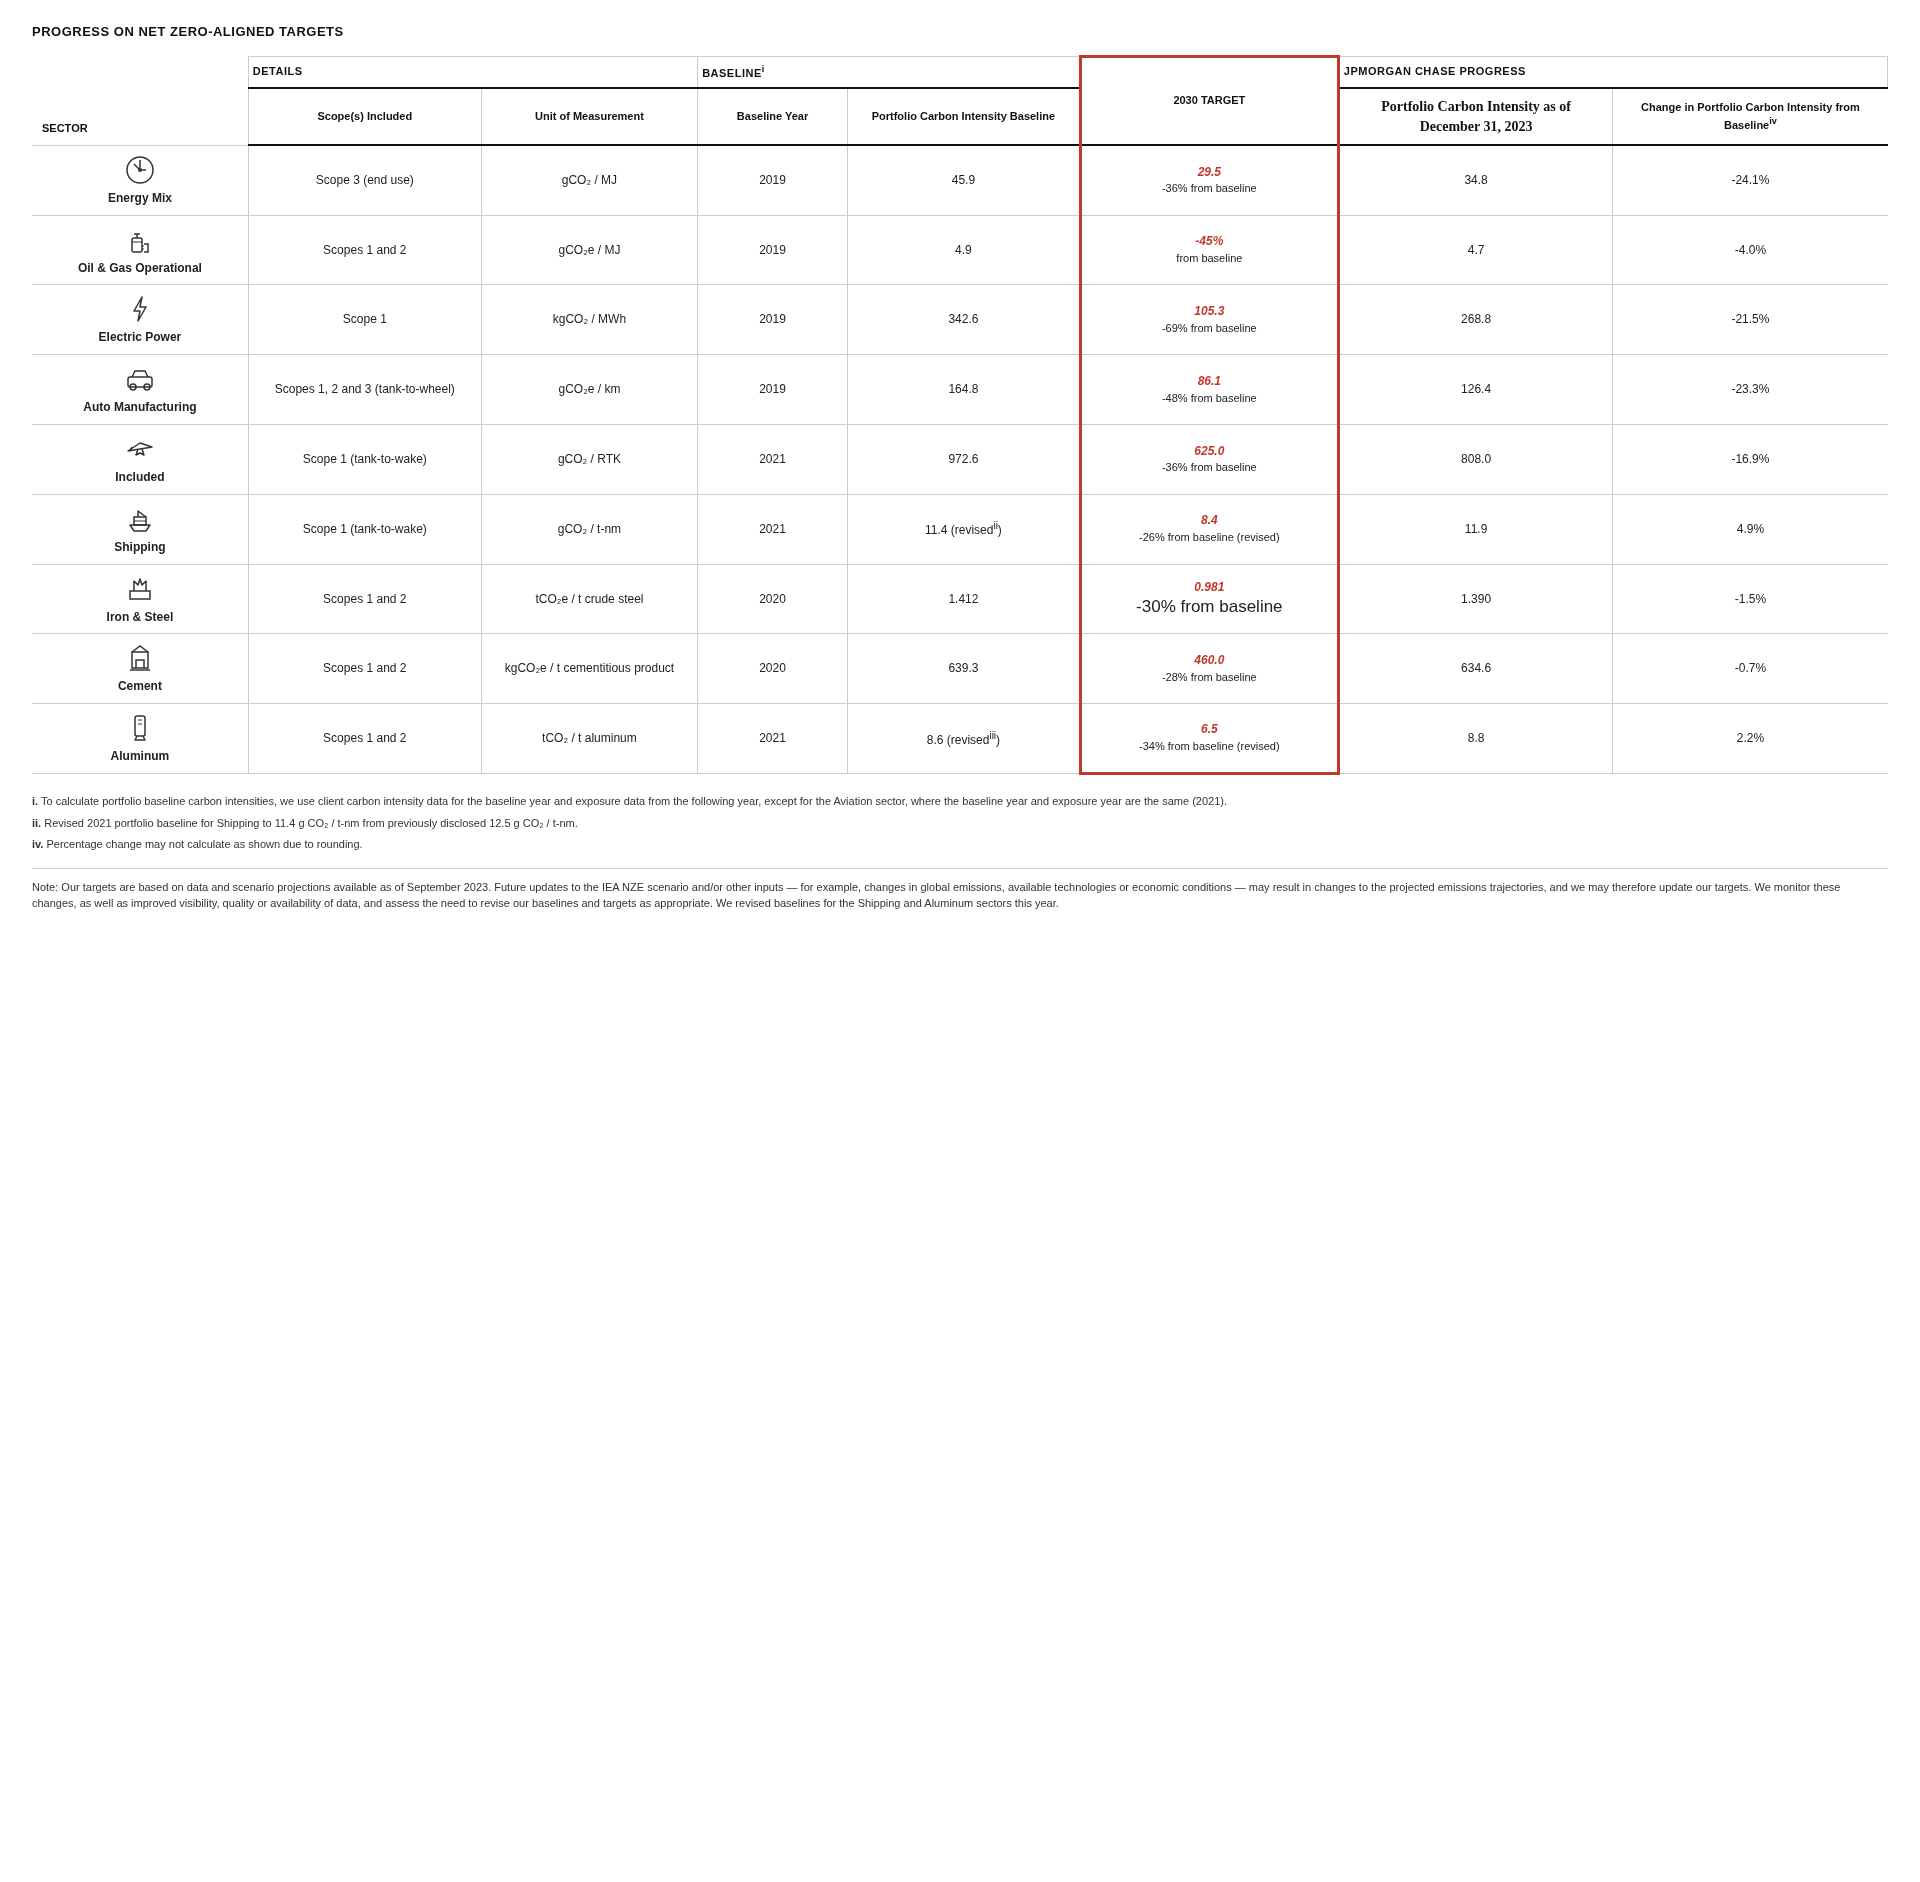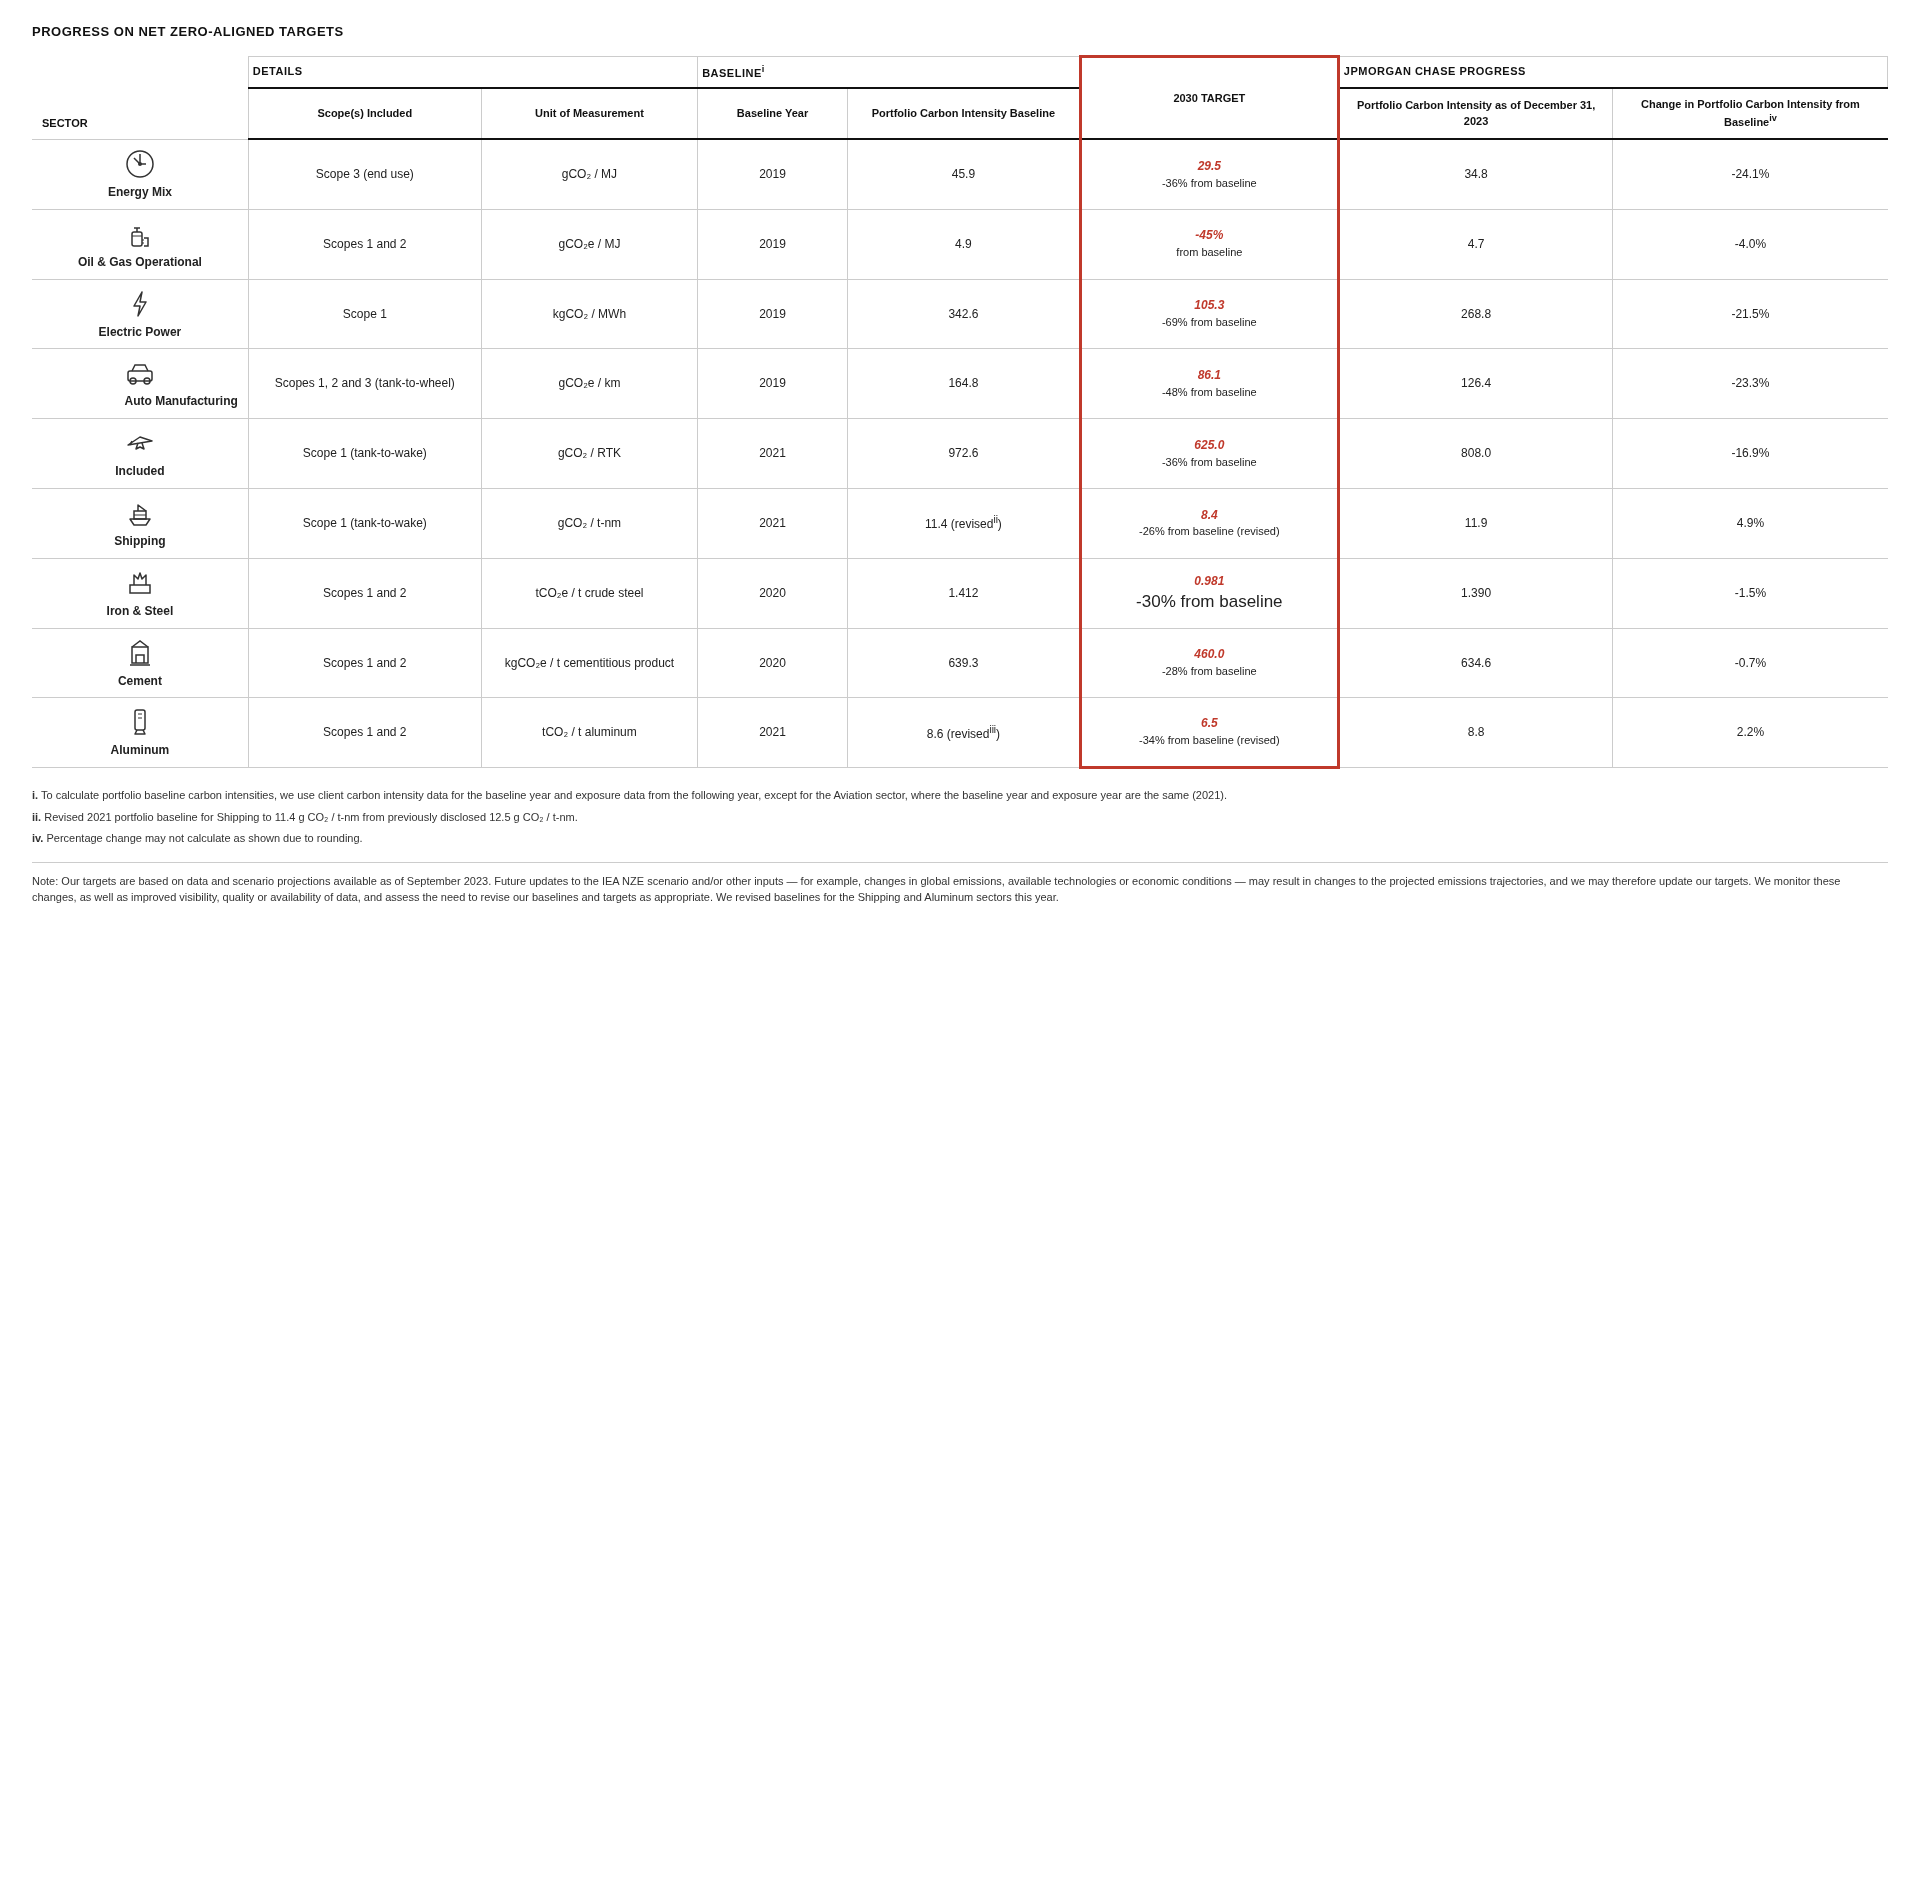--- a/index.html
+++ b/index.html
@@ -116,21 +116,21 @@
         <span>BASELINE</span><sup>i</sup>
       </th>
       <th rowspan="2" class="col-target-cell target-top-border" style="font-size:11px; font-weight:bold; vertical-align:middle; border-top:3px solid #c0392b; border-left:3px solid #c0392b; border-right:3px solid #c0392b; border-bottom:2px solid #111;">2030 TARGET</th>
       <th colspan="2" class="col-header-main" style="border-bottom:2px solid #111;">JPMORGAN CHASE PROGRESS</th>
     </tr>
     <tr>
       <th class="sub-header" style="font-size:11px; border-bottom:2px solid #111;">Scope(s) Included</th>
       <th class="sub-header" style="font-size:11px; border-bottom:2px solid #111;">Unit of Measurement</th>
       <th class="sub-header" style="font-size:11px; border-bottom:2px solid #111;">Baseline Year</th>
       <th class="sub-header" style="font-size:11px; border-bottom:2px solid #111;">Portfolio Carbon Intensity Baseline</th>
-      <th class="sub-header" style="font-size:11px; border-bottom:2px solid #111;">Portfolio Carbon Intensity as of December 31, 2023</th>
+      <th class="sub-header" style="font-size:14px; border-bottom:2px solid #111;font-family:Liberation Serif, serif;">Portfolio Carbon Intensity as of December 31, 2023</th>
       <th class="sub-header" style="font-size:11px; border-bottom:2px solid #111; border-right:none;">
         <span>Change in Portfolio Carbon Intensity from Baseline</span><sup>iv</sup>
       </th>
     </tr>
   </thead>
   <tbody id="table-body">
   <tr class="data-row">
     <td class="sector-td" style="border-left:none; border-top:1px solid #ccc;">
       <span style="display:block; margin: 0 auto 4px auto; width:32px; height:32px;"><svg width="32" height="32" viewBox="0 0 32 32" fill="none" xmlns="http://www.w3.org/2000/svg">
     <circle cx="16" cy="16" r="13" stroke="#333" stroke-width="1.5" fill="none"></circle>
@@ -187,21 +187,21 @@
     <td>2019</td>
     <td>342.6</td>
     <td style="border-left:3px solid #c0392b; border-right:3px solid #c0392b;">
       <span class="orange">105.3</span><br>
       <span style="font-size:11px; color:#222;">-69% from baseline</span>
     </td>
     <td>268.8</td>
     <td style="border-right:none;">-21.5%</td>
   </tr>
       <tr class="data-row">
-    <td class="sector-td" style="border-left:none; border-top:1px solid #ccc;text-align:right;">
+    <td class="sector-td" style="border-left:none; border-top:1px solid #ccc;">
       <span style="display:block; margin: 0 auto 4px auto; width:32px; height:32px;"><svg width="32" height="32" viewBox="0 0 32 32" fill="none" xmlns="http://www.w3.org/2000/svg">
     <rect x="4" y="14" width="24" height="10" rx="2" stroke="#333" stroke-width="1.5" fill="none"></rect>
     <path d="M8 14 L11 8 L21 8 L24 14" stroke="#333" stroke-width="1.5" fill="none"></path>
     <circle cx="9" cy="24" r="3" stroke="#333" stroke-width="1.5" fill="none"></circle>
     <circle cx="23" cy="24" r="3" stroke="#333" stroke-width="1.5" fill="none"></circle>
   </svg></span>
       <span class="sector-label">Auto Manufacturing</span>
     </td>
     <td>Scopes 1, 2 and 3 (tank-to-wheel)</td>
     <td>gCO₂e / km</td>

